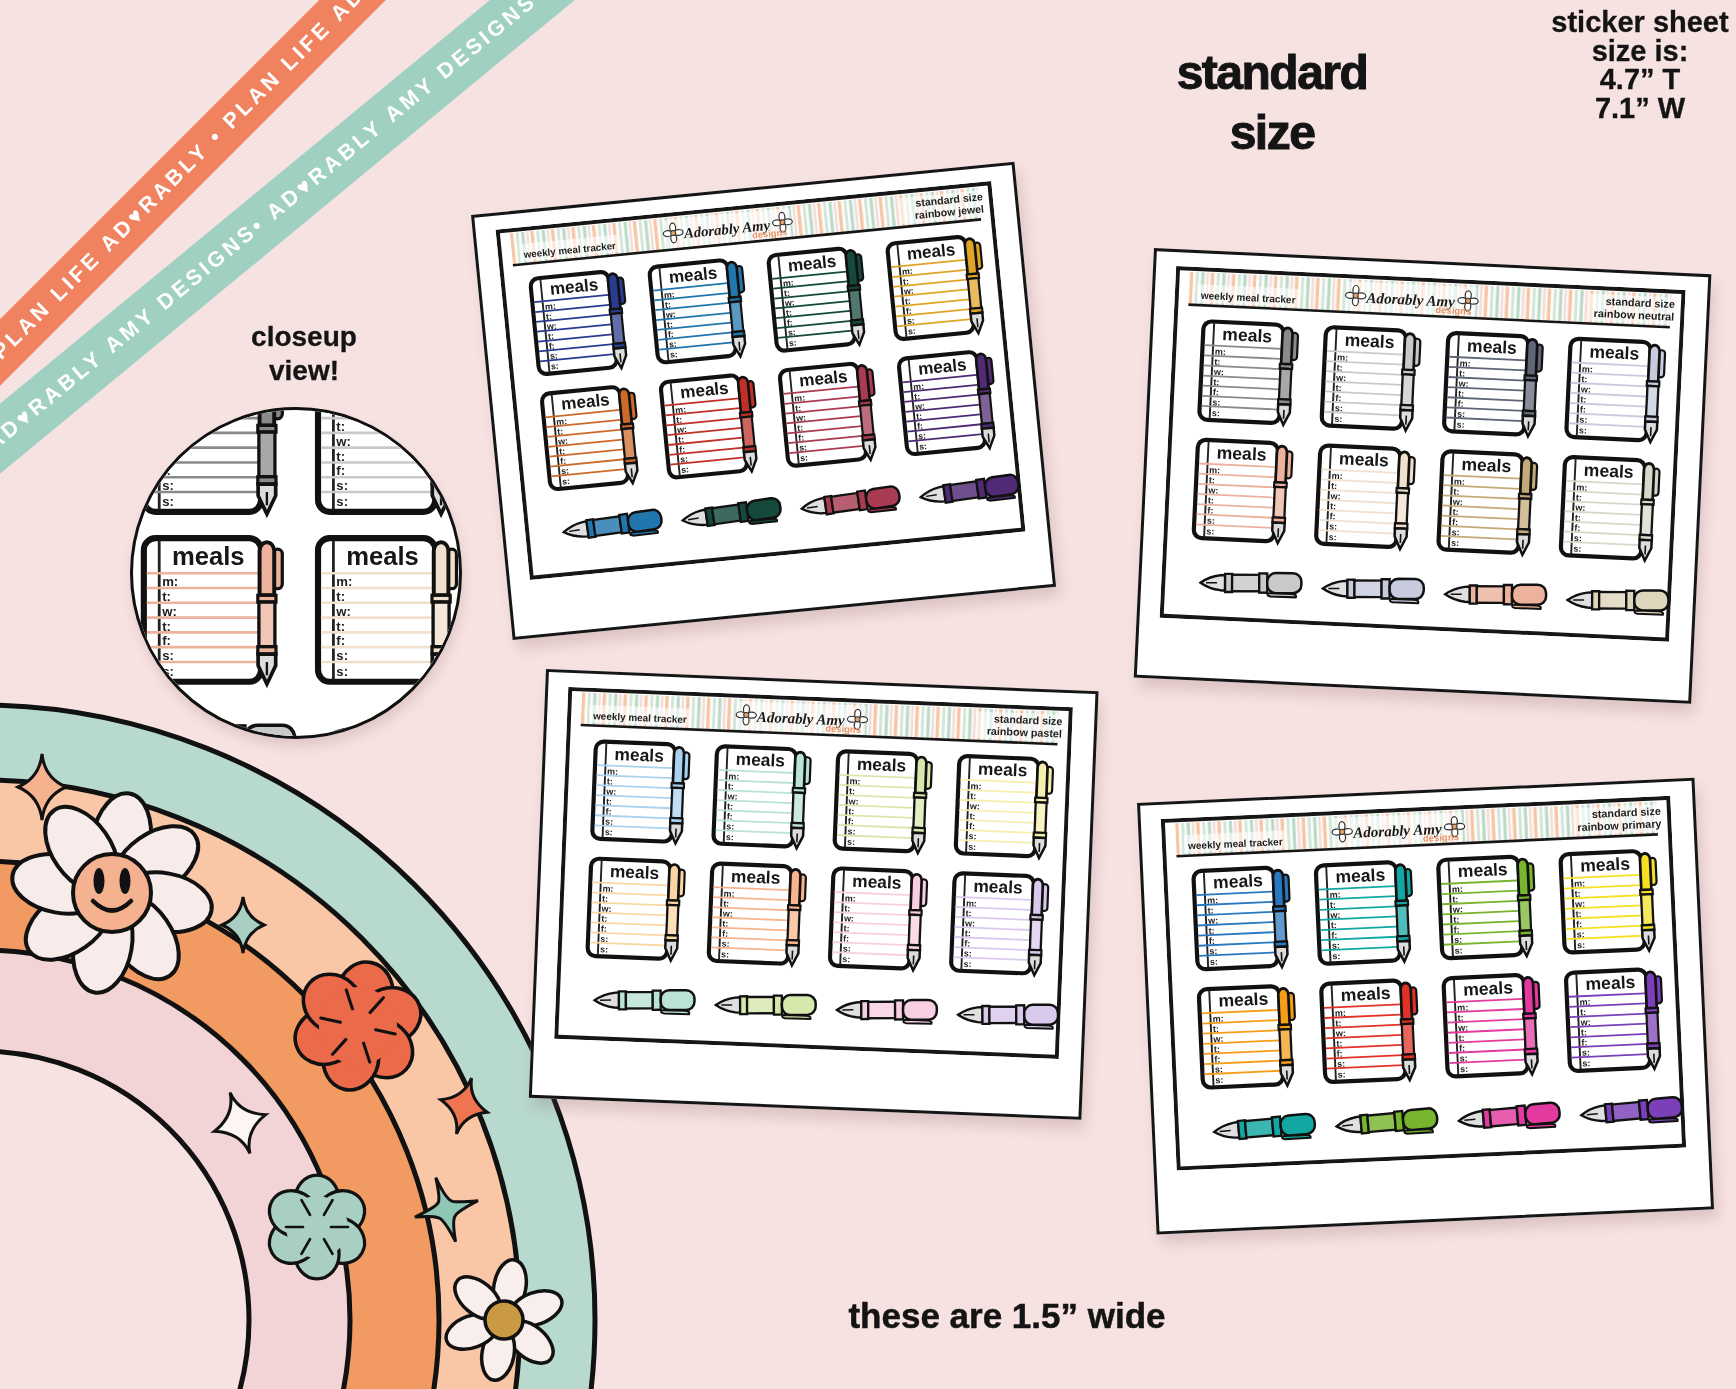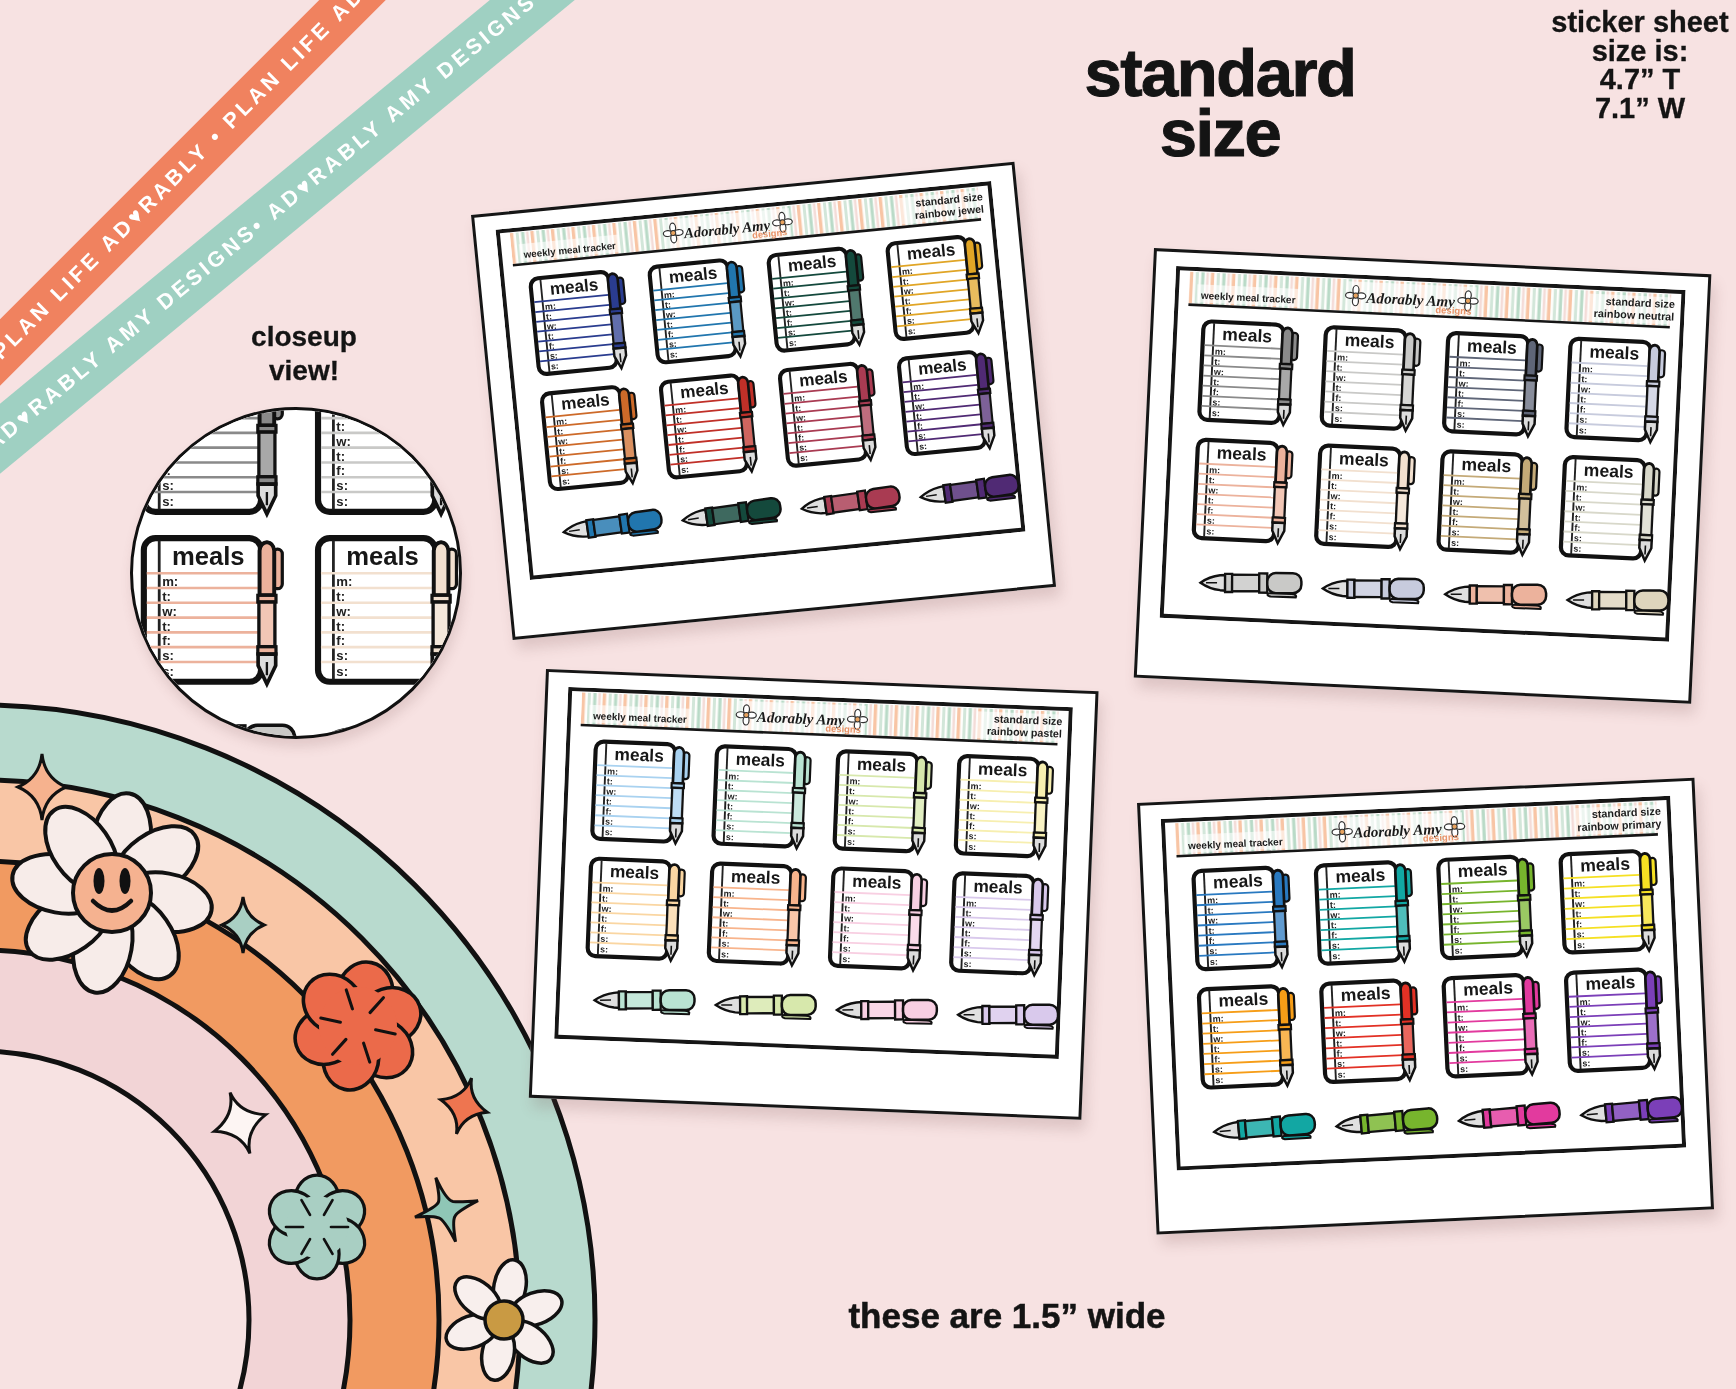--- a/index.html
+++ b/index.html
@@ -178,21 +178,21 @@
     <ellipse cx="0" cy="-5.5" rx="3" ry="4.6"></ellipse>
           <ellipse cx="0" cy="5.5" rx="3" ry="4.6"></ellipse>
     <ellipse cx="-5.5" cy="0" rx="4.6" ry="3"></ellipse>
           <ellipse cx="5.5" cy="0" rx="4.6" ry="3"></ellipse>
   </g>
   <circle r="2.6" fill="#e8a25e" stroke="#333" stroke-width="1"></circle>
 </g>
 </defs>
   </svg>
 
-<div class="bigtext" style="left:970px;top:43px;width:500px;font-size:67px;letter-spacing:-1.5px;line-height:60px;-webkit-text-stroke:1px #141414">standard<br>size</div>
+<div class="bigtext" style="left:1022px;top:43px;width:500px;font-size:48px;letter-spacing:-1.5px;line-height:60px;-webkit-text-stroke:1px #141414">standard<br>size</div>
 
 <div class="bigtext" style="left:1490px;top:8px;width:300px;font-size:29px;line-height:28.5px;-webkit-text-stroke:0.3px #141414">sticker sheet<br>size is:<br>4.7” T<br>7.1” W</div>
 
 <div class="bigtext" style="left:154px;top:320px;width:300px;font-size:28px;line-height:34px;-webkit-text-stroke:0.3px #141414">closeup<br>view!</div>
 
 <div id="closeup">
 <svg width="326" height="326" viewBox="0 0 326 326">
 <g transform="scale(1.465)">
 <use href="#sticker" x="5.4" y="-32.0" style="--c:#8a8a8a"></use>
 <use href="#sticker" x="124.3" y="-32.0" style="--c:#c9c9c7"></use>

